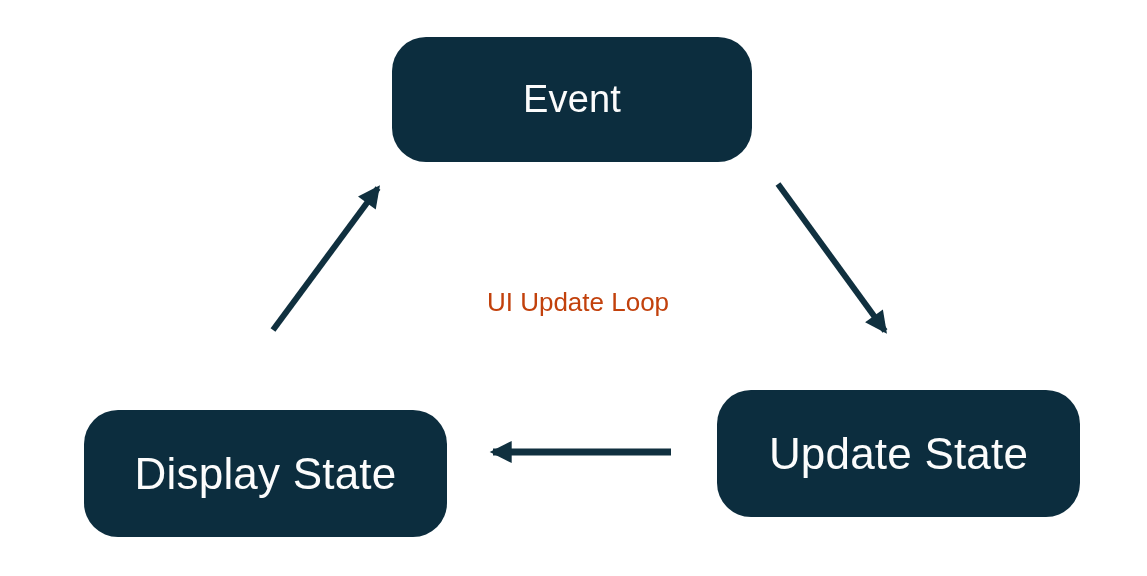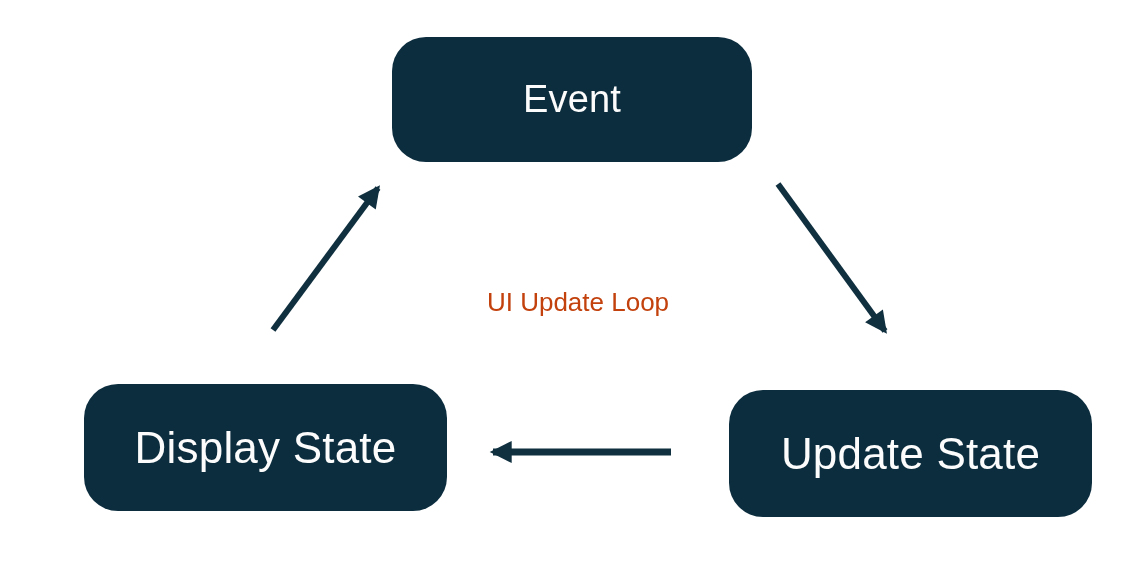--- a/index.html
+++ b/index.html
@@ -33,30 +33,29 @@
   .node-event {
     left: 392px;
     top: 37px;
     width: 360px;
     height: 125px;
     text-align: right;
   }
   .node-event .node-label { font-size: 38px; }
   .node-display-state {
     left: 84px;
-    top: 384px;
+    top: 410px;
     width: 363px;
     height: 127px;
   }
   .node-update-state {
     left: 717px;
     top: 390px;
     width: 363px;
     height: 127px;
-    margin-left: 12px;
   }
   .node-display-state .node-label,
   .node-update-state .node-label { font-size: 44px; }
 
   .caption {
     position: absolute;
     left: 438px;
     top: 287px;
     width: 280px;
     height: 30px;

